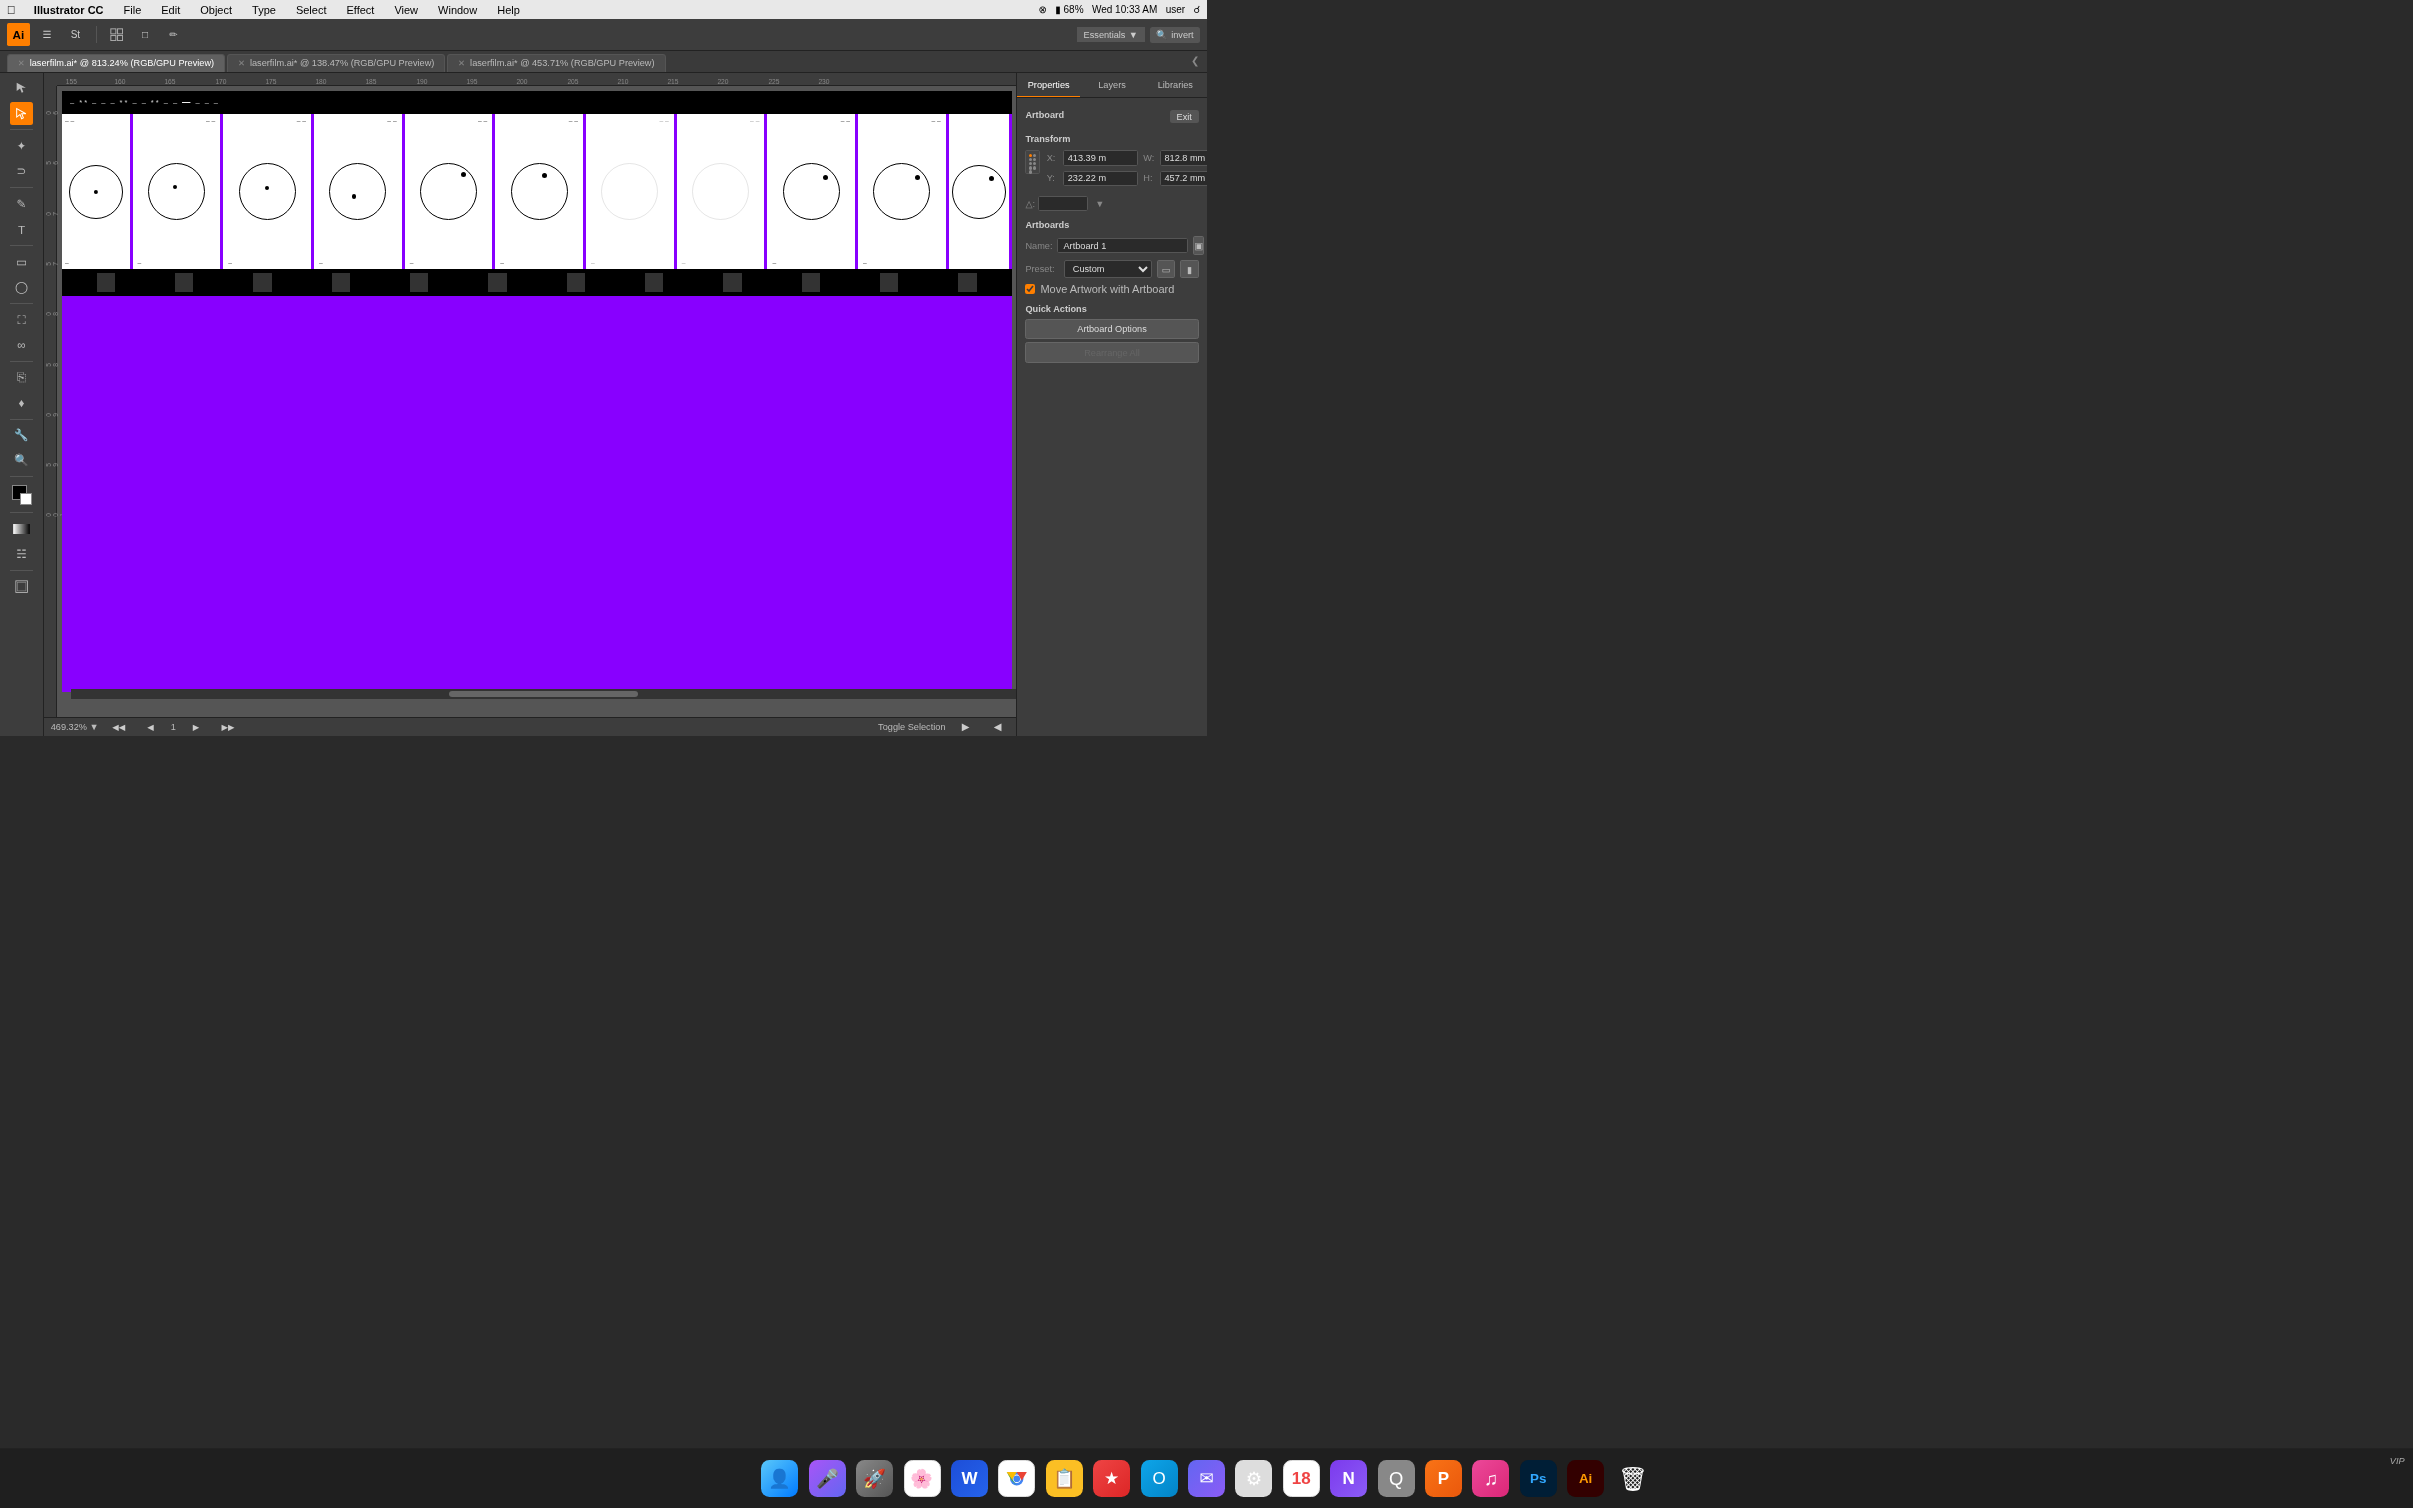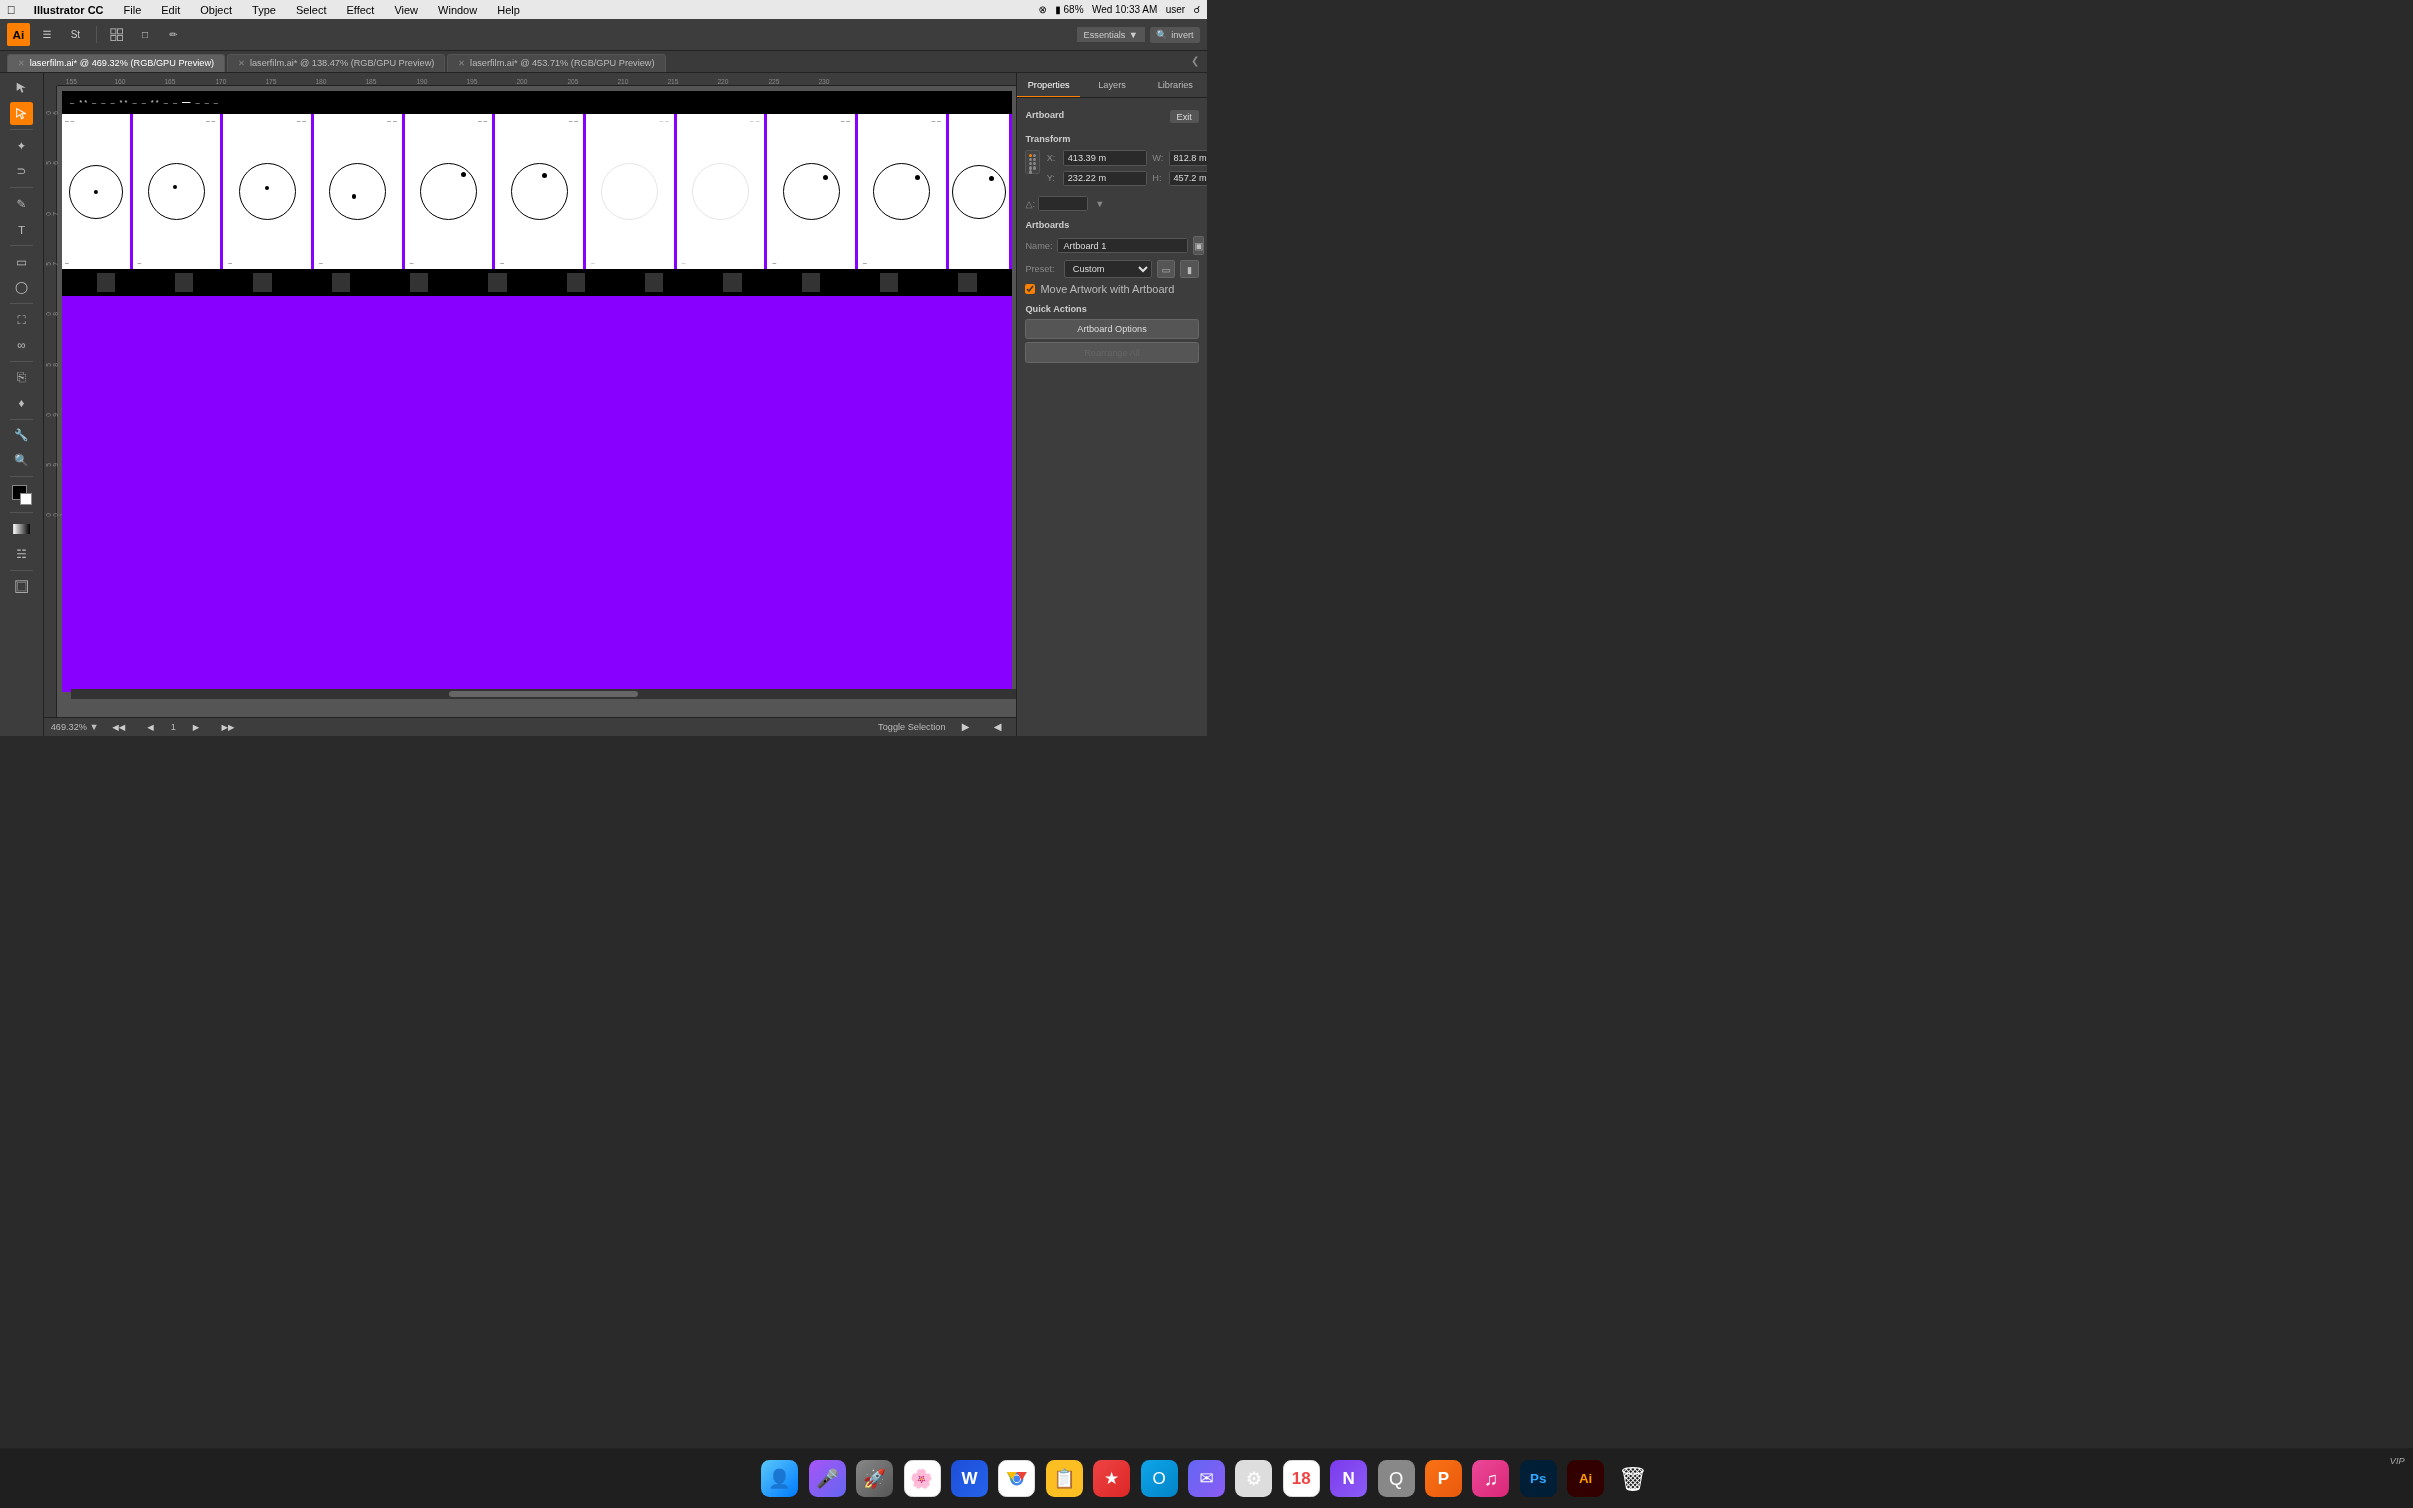--- a/index.html
+++ b/index.html
@@ -296,21 +296,21 @@
       font-size: 9.2px;
       width: 11.7px;
     }
     .prop-input {
       background: #2a2a2a;
       border: 0.8px solid #555;
       border-radius: 1.7px;
       color: #ddd;
       font-size: 9.2px;
       padding: 1.7px 3.4px;
-      width: 84px;
+      width: 75px;
     }
     .prop-input-sm {
       background: #2a2a2a;
       border: 0.8px solid #555;
       border-radius: 1.7px;
       color: #ddd;
       font-size: 9.2px;
       padding: 1.7px 3.4px;
       width: 59px;
     }
@@ -539,21 +539,21 @@
   </div>
   <div class="search-box">
     <span>🔍</span>
     <span>invert</span>
   </div>
 </div>
 
 <div id="tabs">
   <div class="tab active">
     <span class="tab-close">✕</span>
-    <span>laserfilm.ai* @ 469.32% (RGB/GPU Preview)</span>
+    <span>laserfilm.ai* @ 813.24% (RGB/GPU Preview)</span>
   </div>
   <div class="tab" style="margin-left:1.7px">
     <span class="tab-close">✕</span>
     <span>laserfilm.ai* @ 138.47% (RGB/GPU Preview)</span>
   </div>
   <div class="tab" style="margin-left:1.7px">
     <span class="tab-close">✕</span>
     <span>laserfilm.ai* @ 453.71% (RGB/GPU Preview)</span>
   </div>
   <button class="toolbar-btn" style="margin-left:auto; color:#888;">❮</button>

